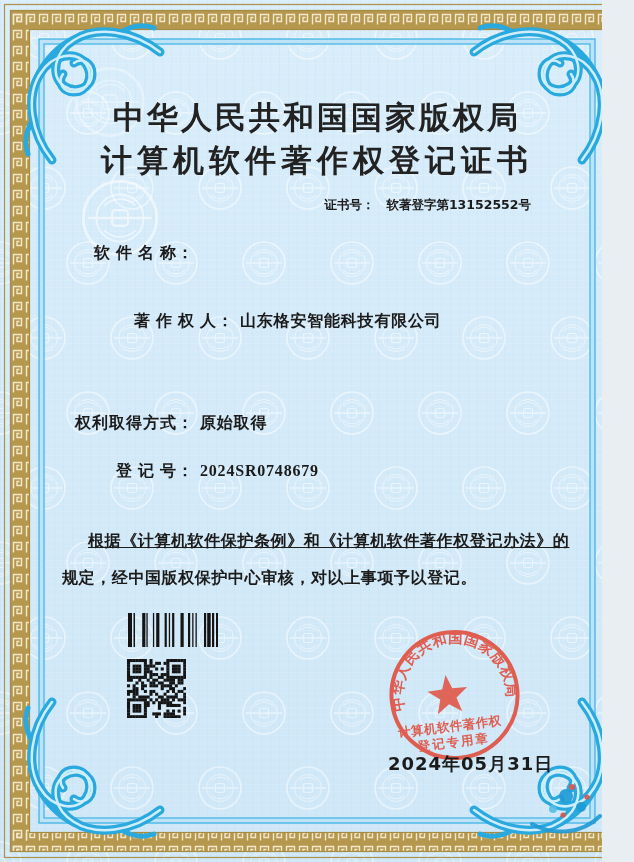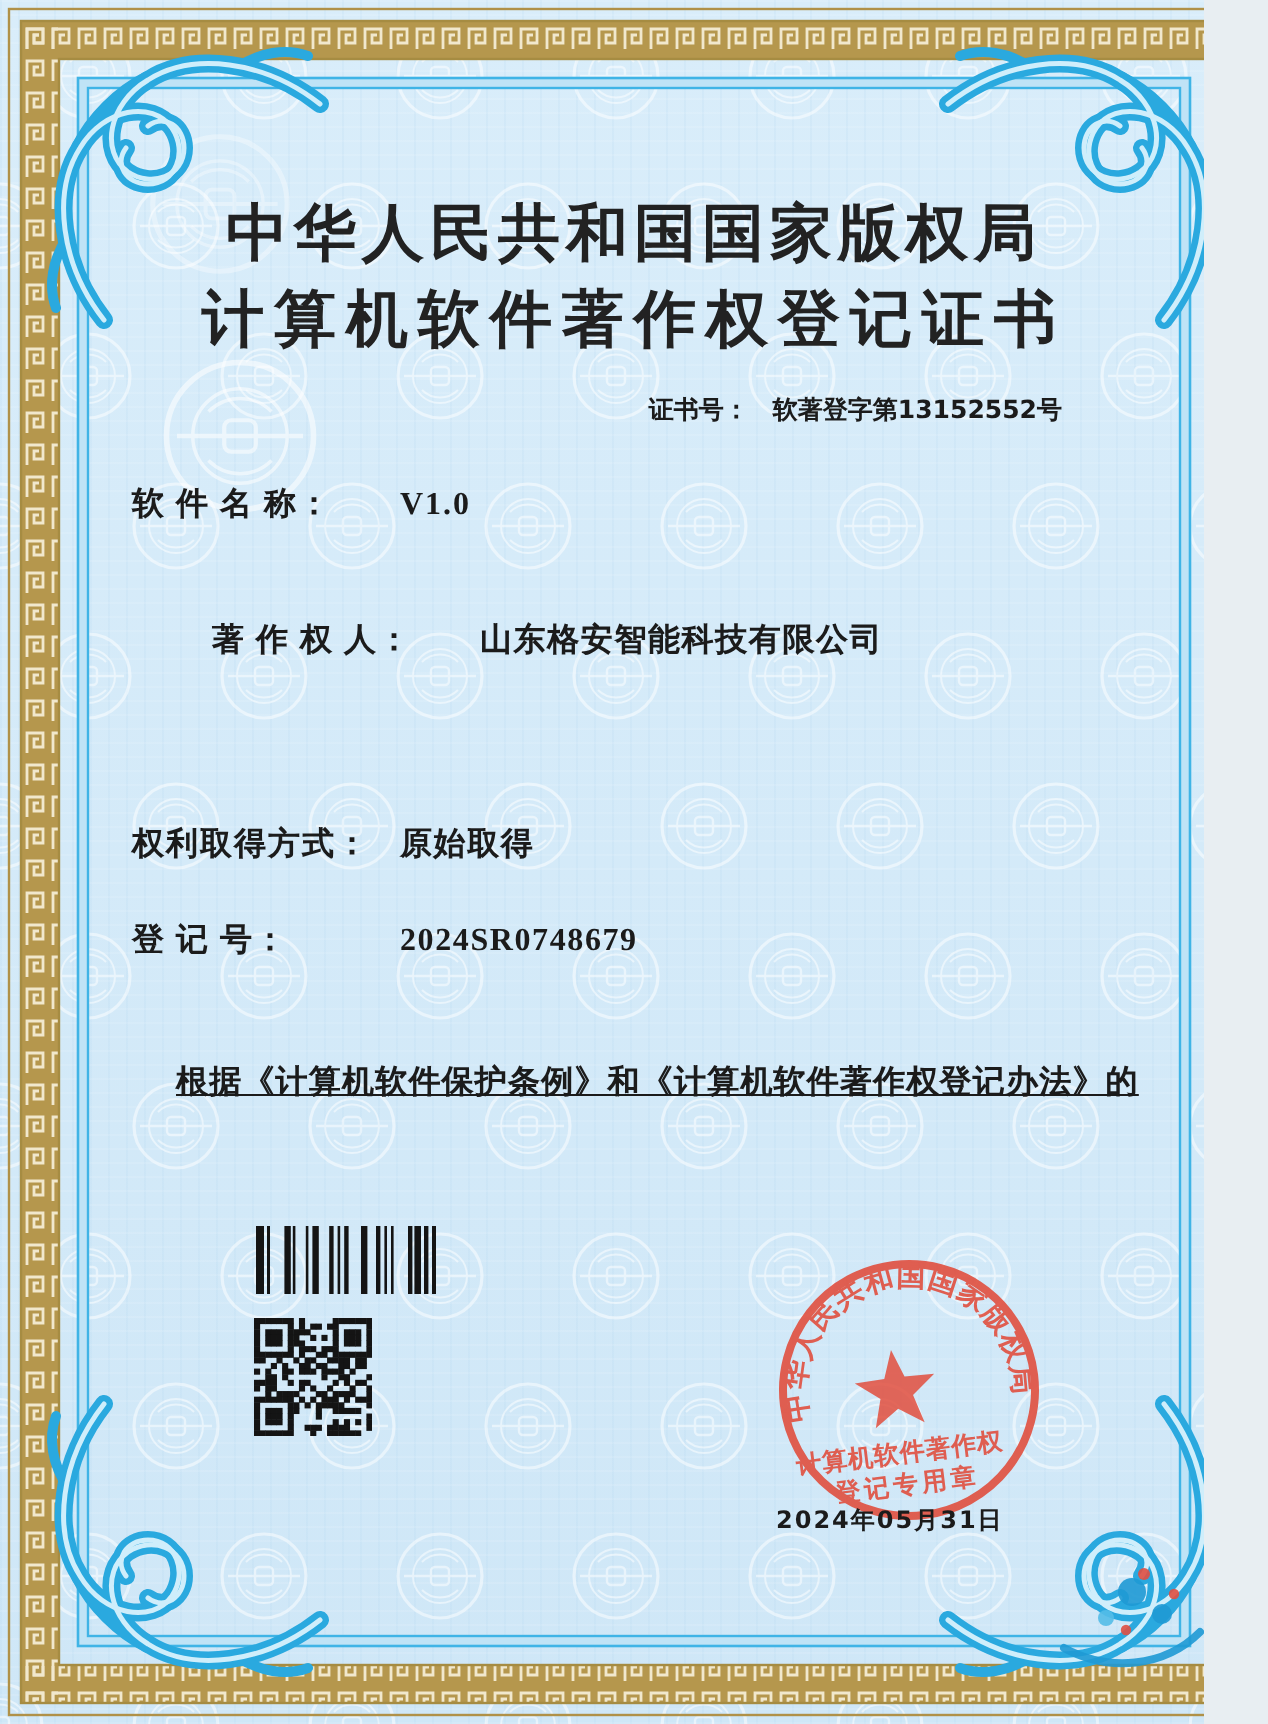--- a/index.html
+++ b/index.html
@@ -6,36 +6,36 @@
   body{background:#e8eef2;font-family:"DejaVu Sans","Liberation Sans",sans-serif;}
   .page{
     position:relative;width:602px;height:862px;overflow:hidden;
     background-color:#d5eaf8;
     background-image:
       repeating-linear-gradient(0deg, rgba(255,255,255,.10) 0 1px, rgba(255,255,255,0) 1px 7px),
       repeating-linear-gradient(90deg, rgba(175,212,238,.16) 0 1px, rgba(175,212,238,0) 1px 9px),
       linear-gradient(#d9edfa,#cfe7f7);
   }
   .abs{position:absolute;}
-  .txt{position:absolute;color:#1b1b1b;white-space:nowrap;}
+  .txt{position:absolute;color:#1b1b1b;white-space:nowrap;text-align:right;}
   .title{
     left:0;width:634px;text-align:center;
     font-family:"DejaVu Serif","Liberation Serif",serif;
     font-weight:bold;font-size:31px;line-height:34px;letter-spacing:3px;color:#222;
   }
   .t1{top:100px;}
   .t2{top:143px;letter-spacing:5px;}
   .certno{top:197px;right:71px;font-size:12.5px;font-weight:bold;}
   .certno .gap{display:inline-block;width:12px;}
   .row{left:66px;font-size:16px;font-weight:bold;line-height:22px;font-family:Liberation Serif, serif;}
   .row .lab{display:inline-block;width:128px;letter-spacing:1px;}
   .row .val{position:absolute;left:134px;top:0;letter-spacing:0.8px;}
   .val2{display:block;letter-spacing:1px;}
   .stmt{font-size:16px;font-weight:bold;letter-spacing:0.6px;}
-  .date{left:388px;top:752px;font-size:12px;font-weight:bold;letter-spacing:1px;}
+  .date{left:388px;top:752px;font-size:18px;font-weight:bold;letter-spacing:1px;}
   svg{display:block;}
 </style>
 </head>
 <body>
 
 <div class="page">
 
   <svg class="abs" width="634" height="862" viewBox="0 0 634 862" aria-hidden="true">
     <defs>
       <g id="emb" fill="none" stroke="#ffffff">
@@ -118,37 +118,37 @@
   <div class="txt title t1">中华人民共和国国家版权局</div>
   <div class="txt title t2">计算机软件著作权登记证书</div>
 
   <div class="txt certno">
     <span>证书号：</span><span class="gap"></span><span>软著登字第13152552号</span>
   </div>
 
   <div class="txt row" style="top:242px;">
     <span class="lab">软 件 名 称：</span>
     <span class="val">
-      <span class="val2">V1.0</span>
     </span>
   </div>
   <div class="txt row" style="top:310px;margin-left:40px;">
     <span class="lab">著 作 权 人：</span>
     <span class="val">山东格安智能科技有限公司</span>
   </div>
   <div class="txt row" style="top:412px;">
     <span class="lab">权利取得方式：</span>
     <span class="val">原始取得</span>
   </div>
   <div class="txt row" style="top:460px;">
     <span class="lab">登  记  号：</span>
     <span class="val">2024SR0748679</span>
   </div>
 
   <div class="txt stmt" style="left:88px;top:531px;text-decoration:underline;">根据《计算机软件保护条例》和《计算机软件著作权登记办法》的</div>
+  <div class="txt stmt" style="left:62px;top:568px;">规定，经中国版权保护中心审核，对以上事项予以登记。</div>
 
   <svg class="abs" style="left:128px;top:613px;" width="90" height="34" viewBox="0 0 90 34" id="barcode">
       <rect x="0" y="0" width="4" height="34" fill="#141414"></rect>
       <rect x="5.5" y="0" width="1.5" height="34" fill="#141414"></rect>
       <rect x="14.2" y="0" width="3.2" height="34" fill="#141414"></rect>
       <rect x="18.4" y="0" width="1.3" height="34" fill="#141414"></rect>
       <rect x="24.9" y="0" width="1.3" height="34" fill="#141414"></rect>
       <rect x="28.2" y="0" width="3.2" height="34" fill="#141414"></rect>
       <rect x="36.6" y="0" width="2.2" height="34" fill="#141414"></rect>
       <rect x="40.800000000000004" y="0" width="1.3" height="34" fill="#141414"></rect>

